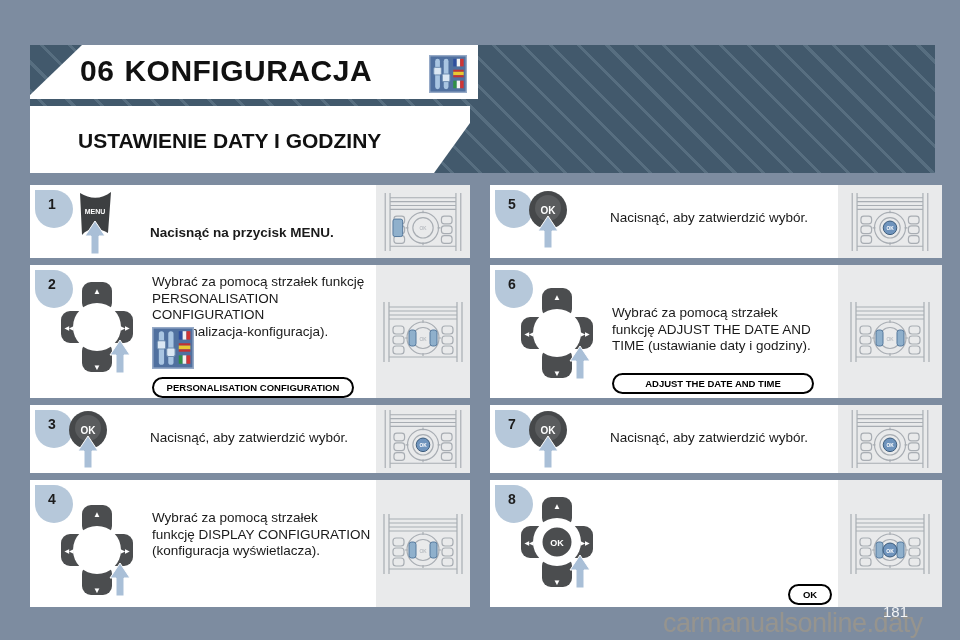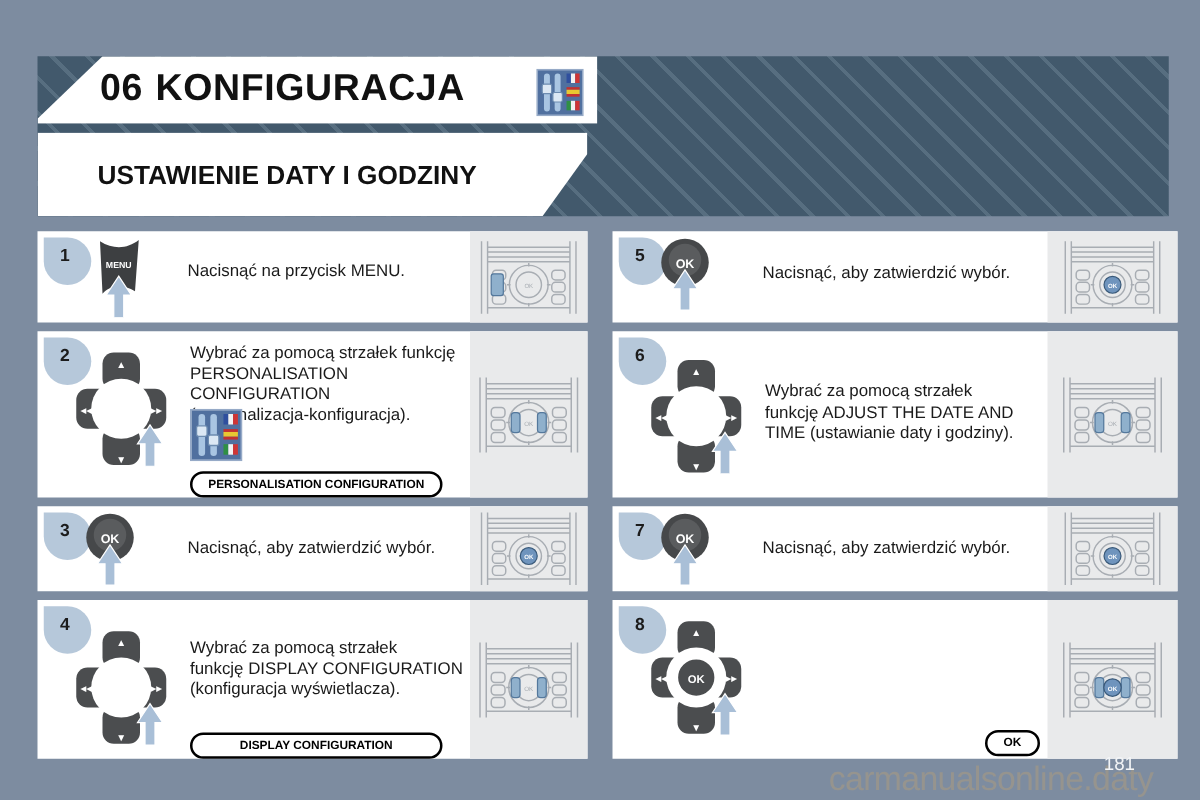--- a/index.html
+++ b/index.html
@@ -79,21 +79,21 @@
 <div class="subtitle">USTAWIENIE DATY I GODZINY</div>
 
 <div id="panels">
     <div class="panel" style="left: 30px; top: 185px; width: 440px; height: 73px;">
     <div class="badge"><span>1</span></div>
     <div class="icon" style="left:44px;top:5px;"><svg width="42" height="64" viewBox="0 0 42 64">
     <path d="M6,3 C17,10 28,9 37,2 L34,43 C24,37 14,38 8,45 Z" fill="#3d3f41"></path>
     <text x="21" y="24" font-size="7" font-weight="bold" fill="#fff" text-anchor="middle">MENU</text>
     <polygon points="17,64 17,46 11,46 21,31 31,46 25,46 25,64" fill="#a9bfd7" stroke="#fff" stroke-width="1"></polygon>
   </svg></div>
-    <div class="txt" style="left:120px;top:24px;">Nacisnąć na przycisk MENU.</div>
+    <div class="txt" style="left:120px;top:40px;font-weight:bold;">Nacisnąć na przycisk MENU.</div>
 
     <div class="grayarea" style="width:94px;">
         <svg width="86" height="62" viewBox="0 0 86 64" preserveAspectRatio="xMidYMid meet">
     <g stroke="#a8adb3" fill="none" stroke-width="1.2">
       <path d="M4,2 V62 M9,2 V62 M82,2 V62 M77,2 V62"></path>
       <path d="M9,7 H77 M9,11 H77 M9,15 H77 M9,19 H77 M9,57 H77"></path>
       <circle cx="43" cy="38" r="16"></circle>
       <circle cx="43" cy="38" r="10.5"></circle>
       <path d="M43,20 v3 M43,53 v3 M25,38 h3 M58,38 h3"></path>
       <rect x="13" y="26" width="11" height="8" rx="3"></rect>
@@ -213,21 +213,20 @@
     <text x="9" y="49" font-size="6" fill="#fff" text-anchor="middle">◀◀</text>
     <text x="65" y="49" font-size="6" fill="#fff" text-anchor="middle">▶▶</text>
     <circle cx="37" cy="46" r="24" fill="#fff"></circle>
 
     <polygon points="56,92 56,74 50,74 60,59 70,74 64,74 64,92" fill="#a9bfd7" stroke="#fff" stroke-width="1"></polygon>
   </svg></div>
     <div class="txt" style="left:122px;top:30px;">Wybrać za pomocą strzałek
 funkcję DISPLAY CONFIGURATION
 (konfiguracja wyświetlacza).</div>
 
-    <div class="pill" style="left:122px;top:106px;width:198px;">DISPLAY CONFIGURATION</div>
     <div class="grayarea" style="width:94px;">
         <svg width="86" height="96" viewBox="0 0 86 64" preserveAspectRatio="xMidYMid meet">
     <g stroke="#a8adb3" fill="none" stroke-width="1.2">
       <path d="M4,2 V62 M9,2 V62 M82,2 V62 M77,2 V62"></path>
       <path d="M9,7 H77 M9,11 H77 M9,15 H77 M9,19 H77 M9,57 H77"></path>
       <circle cx="43" cy="38" r="16"></circle>
       <circle cx="43" cy="38" r="10.5"></circle>
       <path d="M43,20 v3 M43,53 v3 M25,38 h3 M58,38 h3"></path>
       <rect x="13" y="26" width="11" height="8" rx="3"></rect>
       <rect x="13" y="36" width="11" height="8" rx="3"></rect>
@@ -288,20 +287,21 @@
     <text x="9" y="49" font-size="6" fill="#fff" text-anchor="middle">◀◀</text>
     <text x="65" y="49" font-size="6" fill="#fff" text-anchor="middle">▶▶</text>
     <circle cx="37" cy="46" r="24" fill="#fff"></circle>
 
     <polygon points="56,92 56,74 50,74 60,59 70,74 64,74 64,92" fill="#a9bfd7" stroke="#fff" stroke-width="1"></polygon>
   </svg></div>
     <div class="txt" style="left:122px;top:40px;">Wybrać za pomocą strzałek
 funkcję ADJUST THE DATE AND
 TIME (ustawianie daty i godziny).</div>
 
+    <div class="pill" style="left:122px;top:108px;width:198px;">ADJUST THE DATE AND TIME</div>
     <div class="grayarea" style="width:104px;">
         <svg width="86" height="96" viewBox="0 0 86 64" preserveAspectRatio="xMidYMid meet">
     <g stroke="#a8adb3" fill="none" stroke-width="1.2">
       <path d="M4,2 V62 M9,2 V62 M82,2 V62 M77,2 V62"></path>
       <path d="M9,7 H77 M9,11 H77 M9,15 H77 M9,19 H77 M9,57 H77"></path>
       <circle cx="43" cy="38" r="16"></circle>
       <circle cx="43" cy="38" r="10.5"></circle>
       <path d="M43,20 v3 M43,53 v3 M25,38 h3 M58,38 h3"></path>
       <rect x="13" y="26" width="11" height="8" rx="3"></rect>
       <rect x="13" y="36" width="11" height="8" rx="3"></rect>

